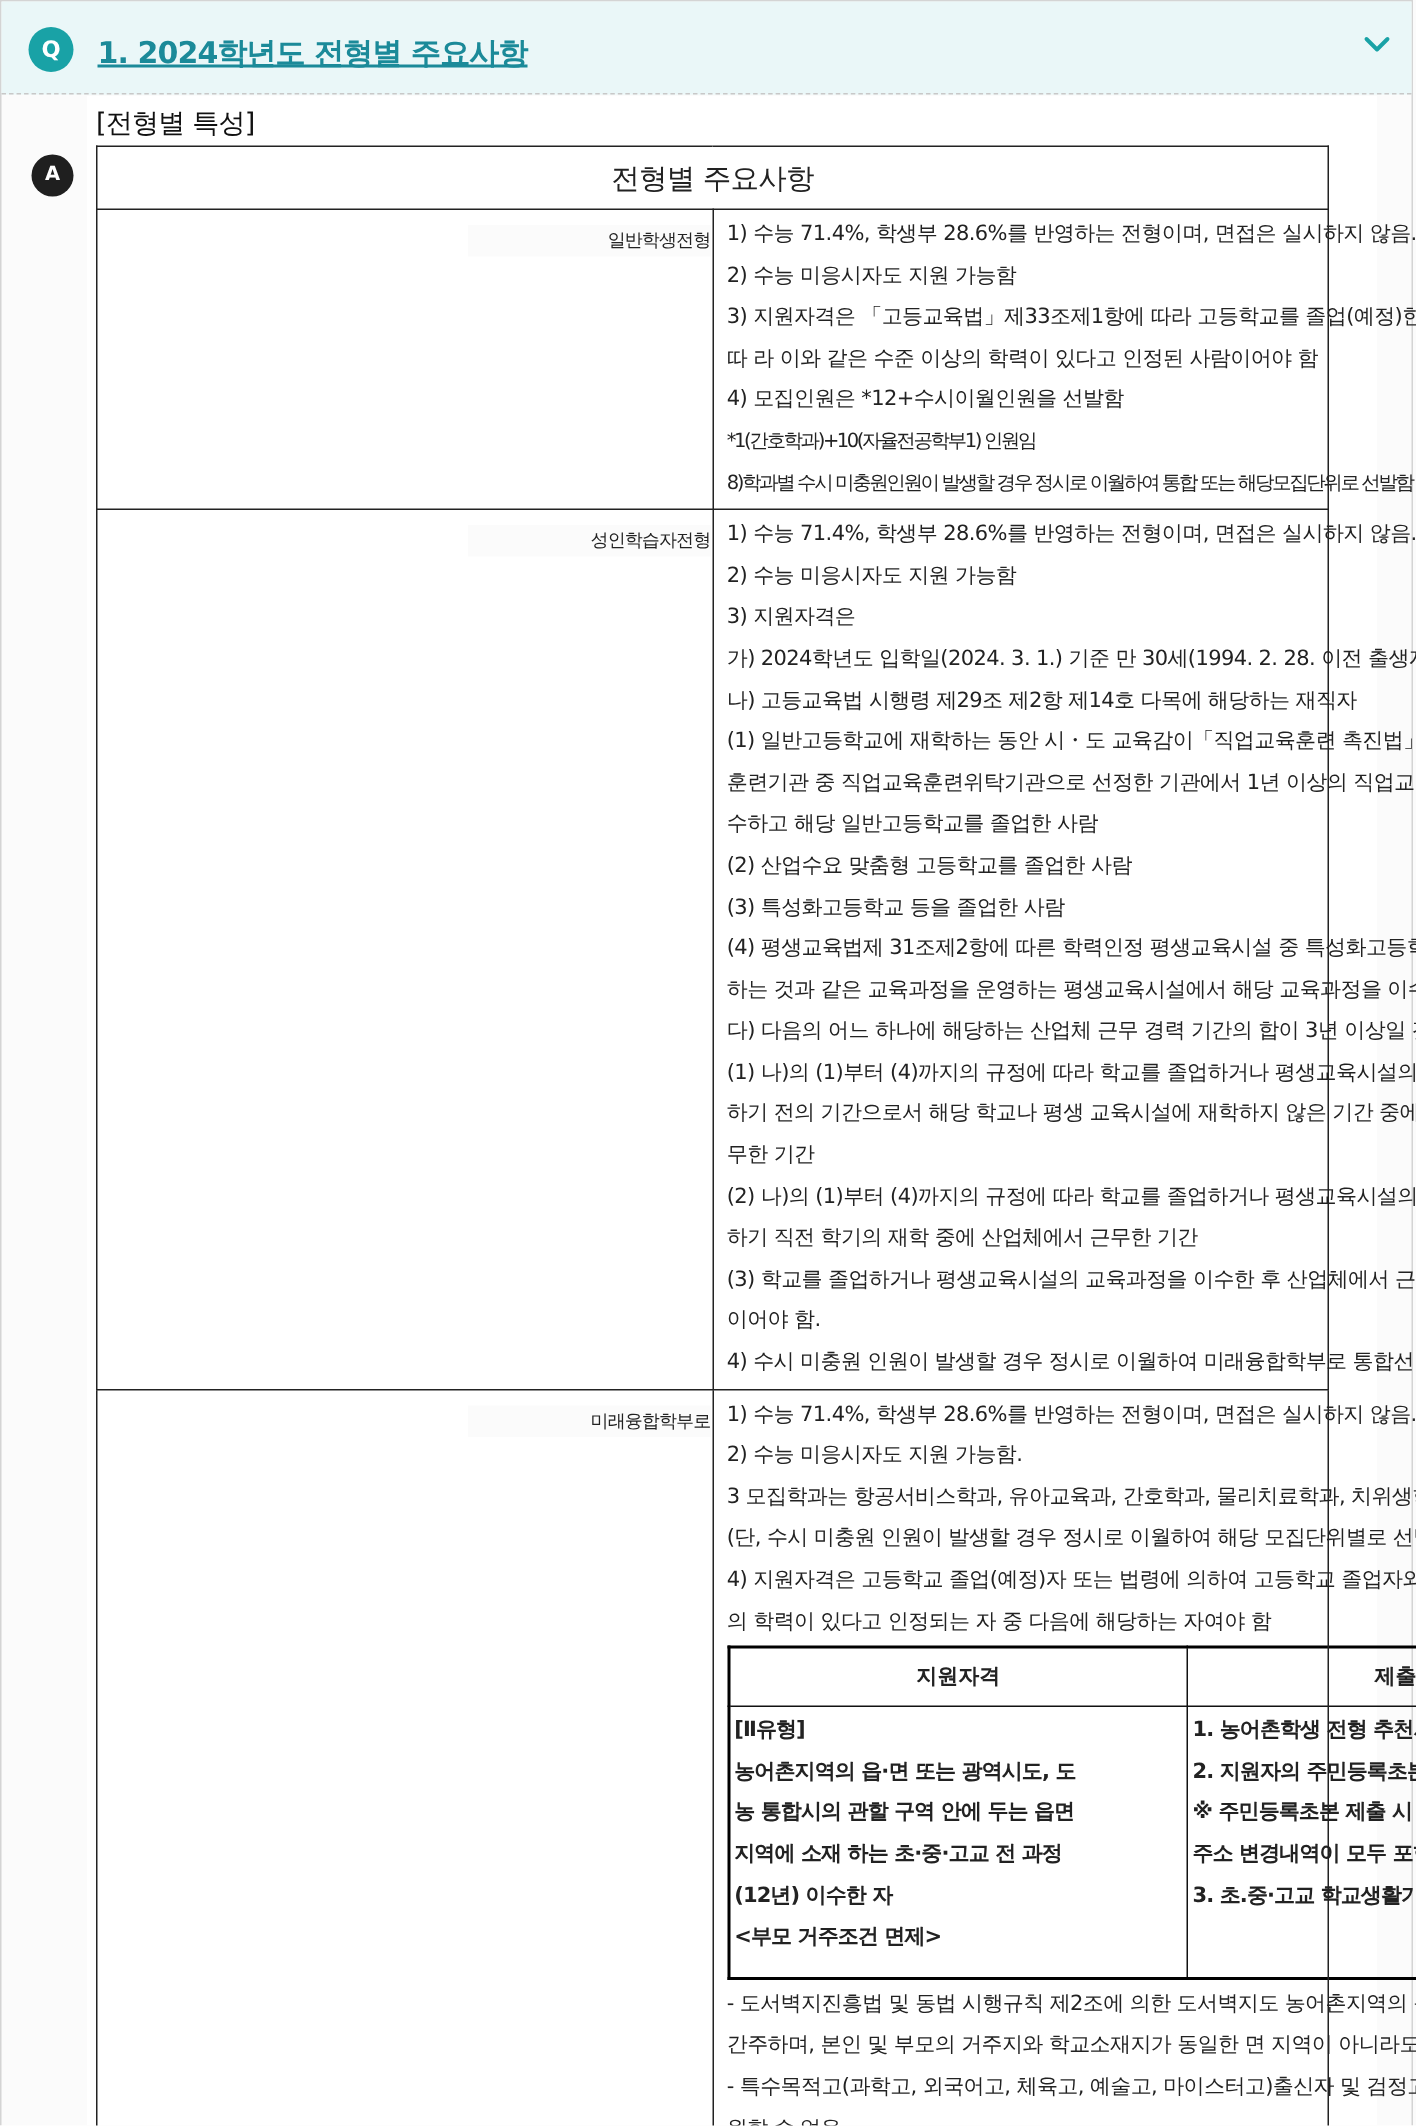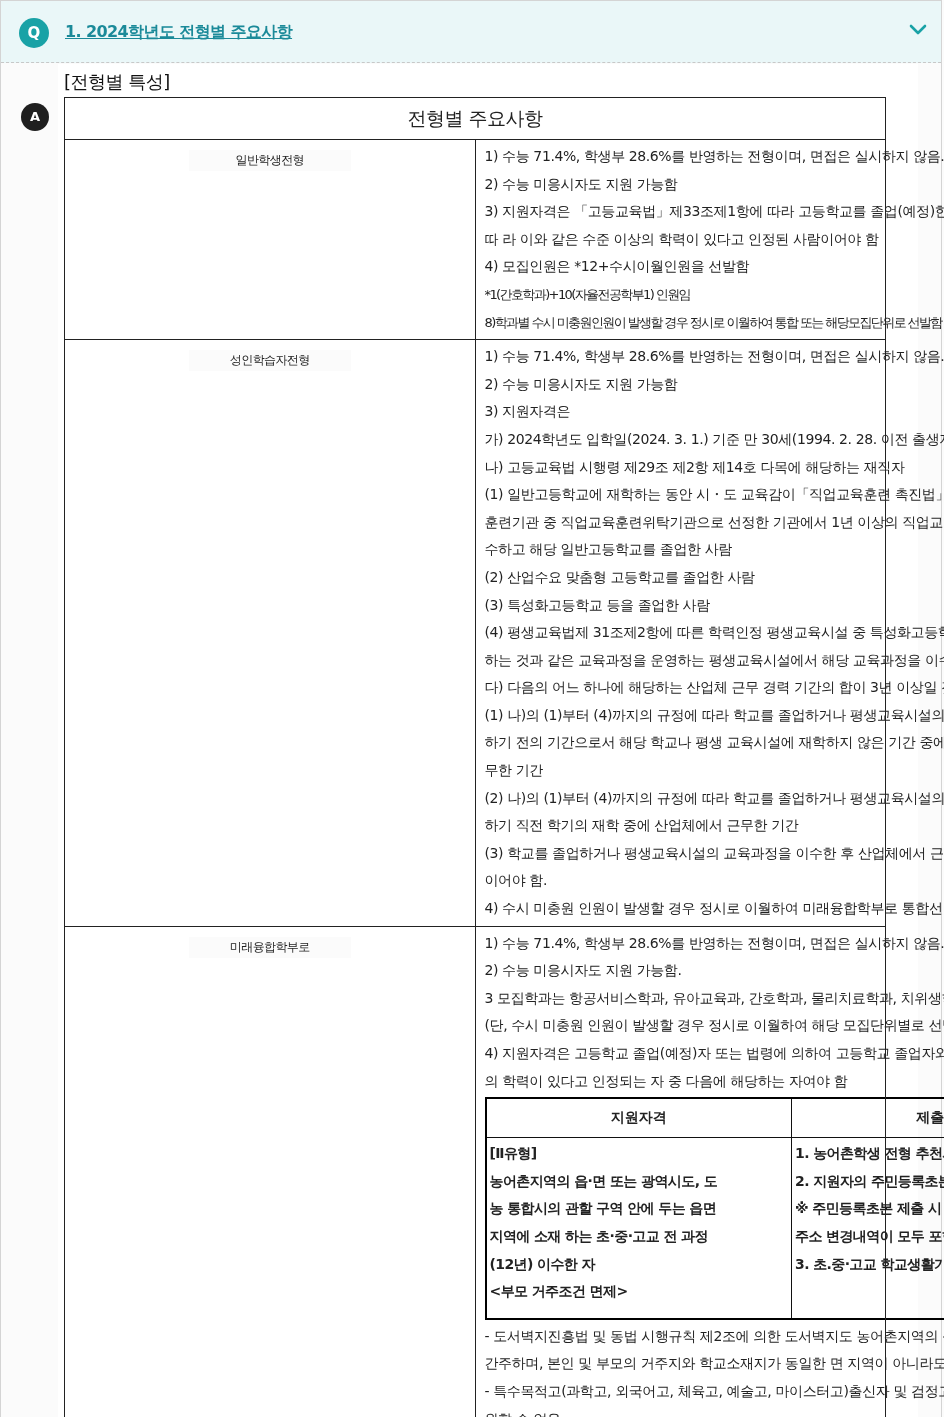--- a/index.html
+++ b/index.html
@@ -37,21 +37,21 @@
     background: #19a2a6;
     color: #fff;
     font-weight: bold;
     font-size: 15px;
     line-height: 30px;
     text-align: center;
   }
   .q-title {
     position: absolute;
     left: 64px; top: 21px;
-    font-size: 16px;
+    font-size: 20px;
     font-weight: bold;
     color: #1b8a99;
     text-decoration: underline;
     letter-spacing: -0.6px;
     cursor: pointer;
   }
   .chevron {
     position: absolute;
     right: 14px; top: 22px;
     width: 18px; height: 14px;
@@ -98,21 +98,21 @@
   table.main th.head {
     height: 39px;
     font-weight: normal;
     font-size: 19px;
     text-align: center;
     vertical-align: middle;
     letter-spacing: -0.5px;
   }
   td.type {
     width: 178px;
-    text-align: center;
+    text-align: right;
     font-size: 12px;
     padding-top: 10px;
     letter-spacing: -0.6px;
   }
   td.type span {
     display: inline-block;
     background: #fbfbfb;
     width: 162px;
     padding: 2px 0;
   }

